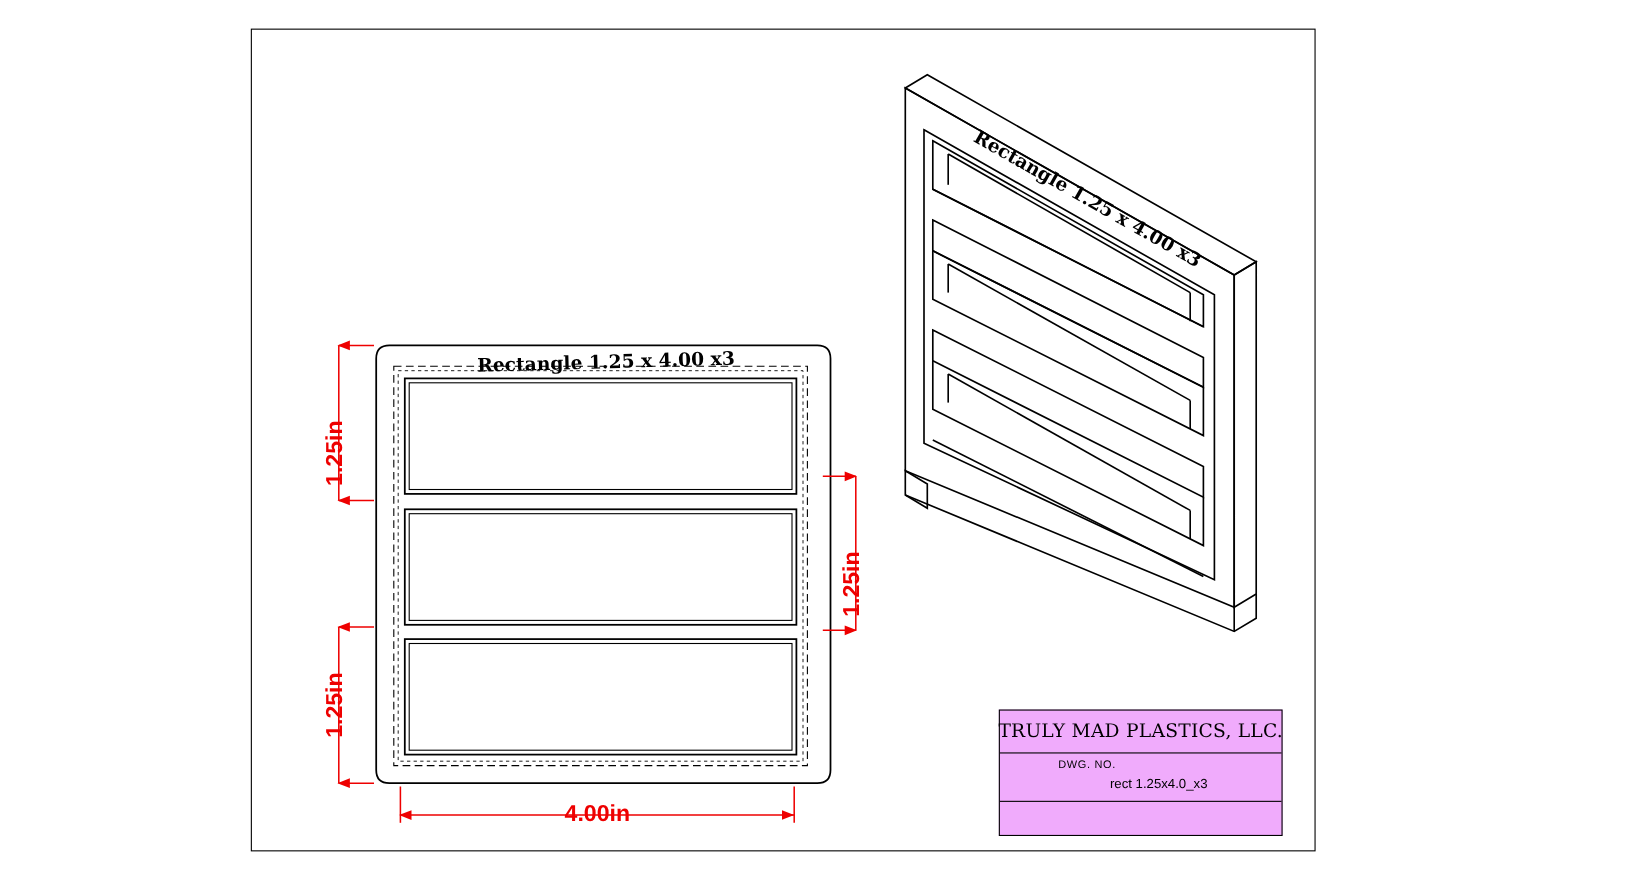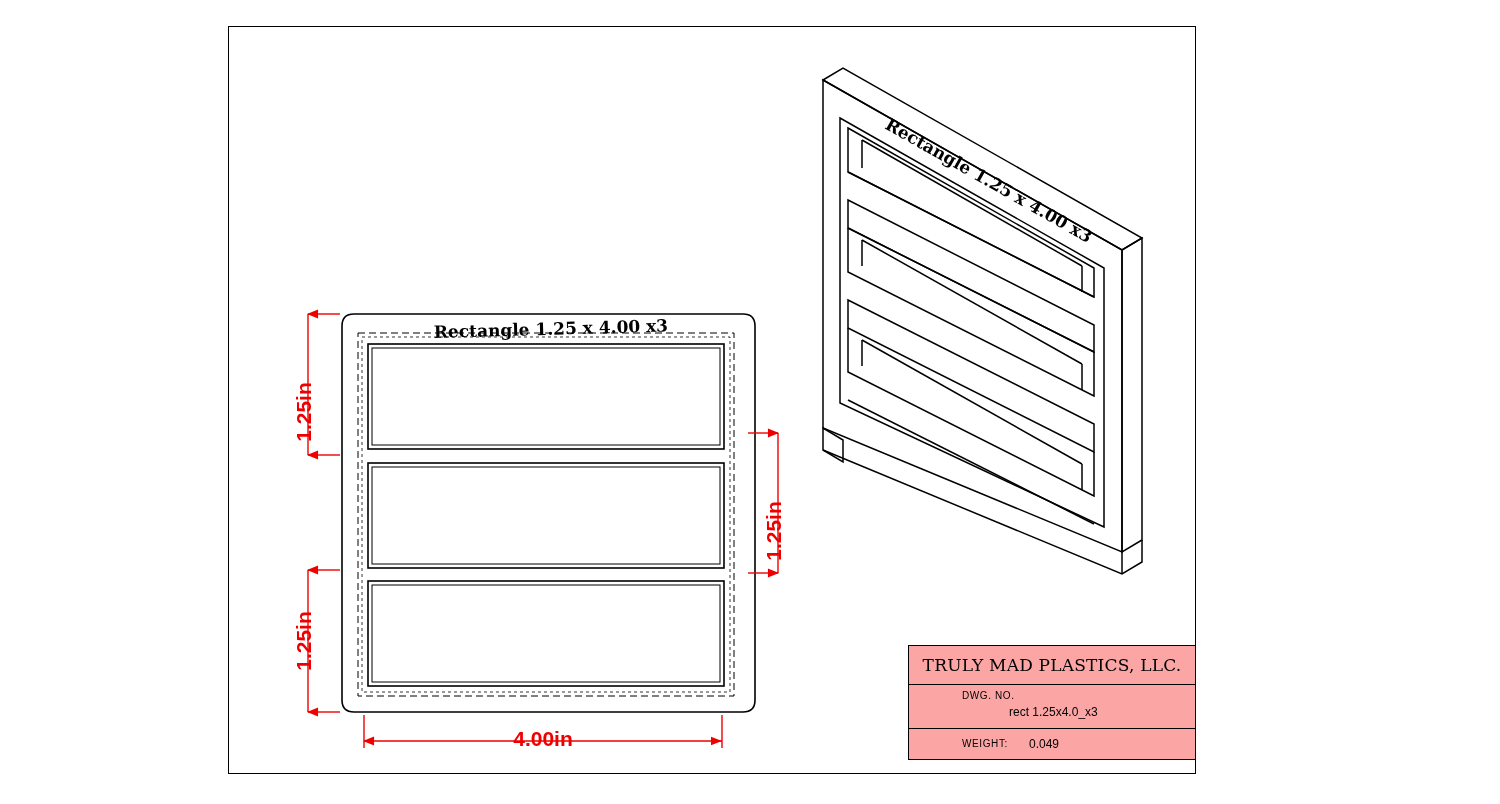--- a/index.html
+++ b/index.html
@@ -45,25 +45,25 @@
   .engraveText {
     fill: #000000;
     font-family: "DejaVu Serif", serif;
     font-size: 17px;
     font-weight: bold;
   }
   .titleblock {
     position: absolute;
     left: 908px;
     top: 645px;
-    width: 288px;
+    width: 258px;
     height: 115px;
     border: 1px solid #000000;
     box-sizing: border-box;
-    background: #fca5a5;
+    background: #f0abfc;
   }
   .tb-company {
     height: 38px;
     border-bottom: 1px solid #000000;
     display: flex;
     align-items: center;
     justify-content: center;
     font-family: "DejaVu Serif", serif;
     font-size: 17px;
     letter-spacing: 0.2px;
@@ -206,19 +206,15 @@
       <text class="engraveText" x="884" y="128" transform="rotate(29.5 884 128)" stroke="none">Rectangle 1.25 x 4.00   x3</text>
     </g>
   </svg>
 
   <div class="titleblock">
     <div class="tb-company">TRULY MAD PLASTICS, LLC.</div>
     <div class="tb-row">
       <div class="tb-label">DWG. NO.</div>
       <div class="tb-value">rect 1.25x4.0_x3</div>
     </div>
-    <div class="tb-row last">
-      <div class="tb-label">WEIGHT:</div>
-      <div class="tb-value">0.049</div>
-    </div>
   </div>
 
 </div>
 
 </body></html>

